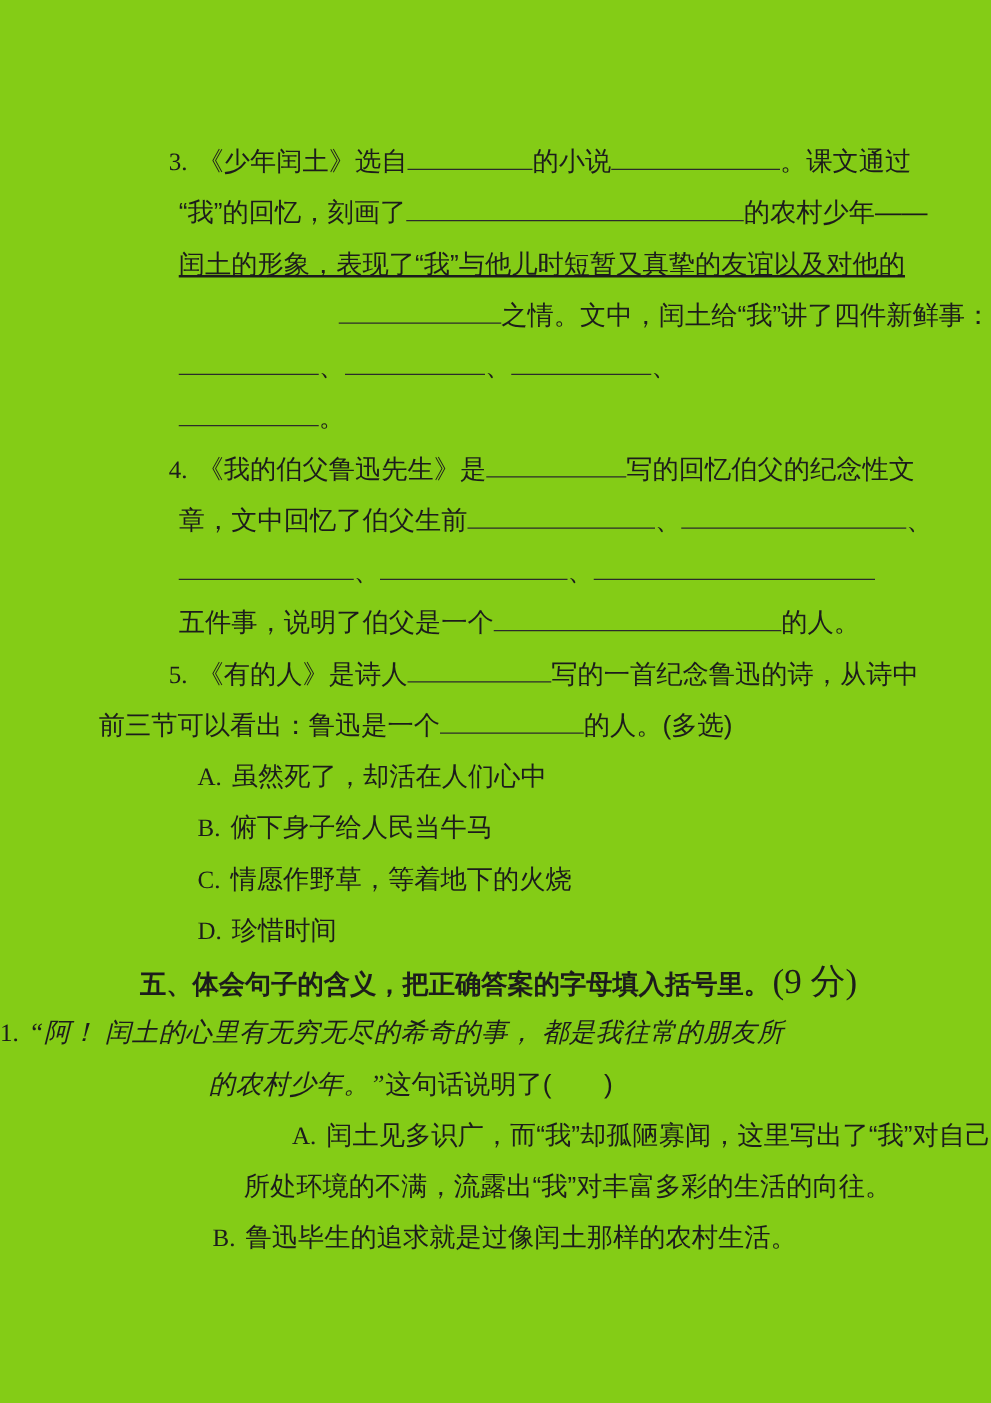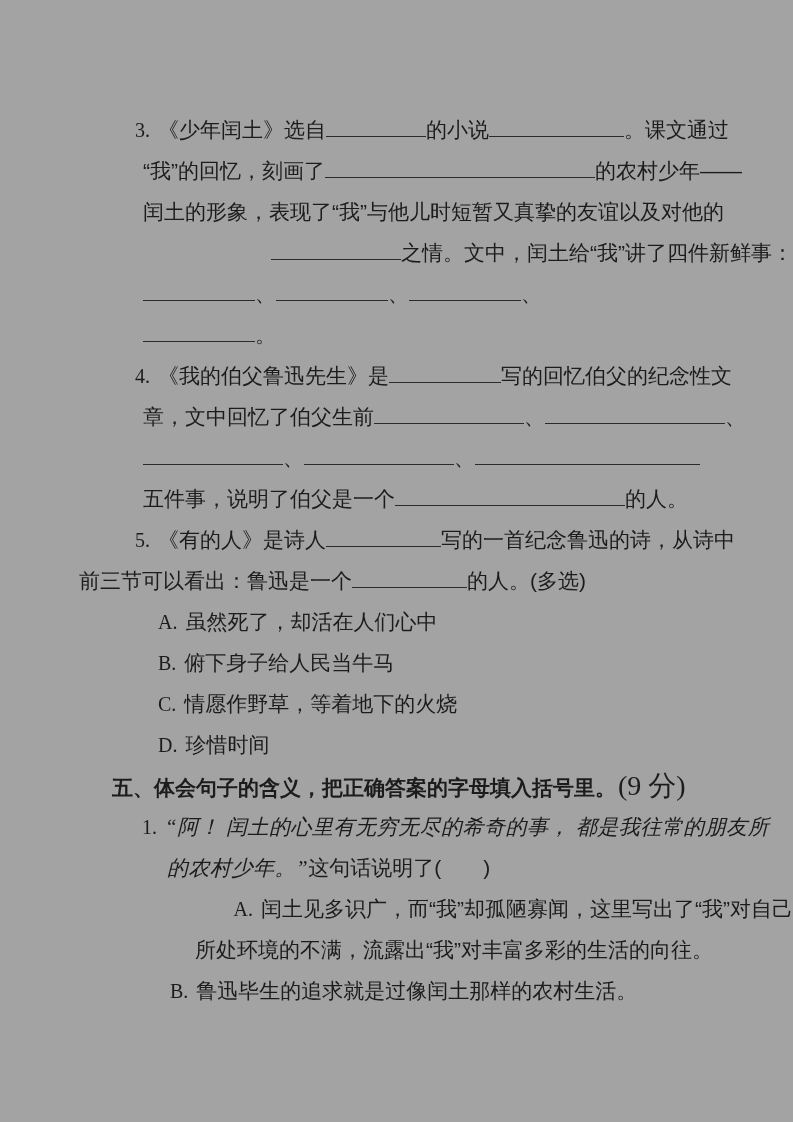--- a/index.html
+++ b/index.html
@@ -4,21 +4,21 @@
 <style>
   html, body {
     margin: 0;
     padding: 0;
     background: #ffffff;
   }
   .page {
     position: relative;
     width: 793px;
     height: 1122px;
-    background: #a3a3a3;
+    background: #84cc16;
     overflow: hidden;
     box-sizing: border-box;
     padding-top: 109px;
     font-family: "Liberation Sans", sans-serif;
     font-size: 21px;
     color: #1c1c1c;
   }
   .line {
     height: 41px;
     line-height: 41px;
@@ -50,34 +50,34 @@
     vertical-align: baseline;
   }
 </style>
 </head>
 <body>
 
 <div class="page" style="color: rgb(28, 28, 28);">
   <div>
       <div class="line" style="margin-left: 135px;"><span class="marker">3.</span><span class="text">《少年闰土》选自</span><span class="blank" style="width: 100px; border-bottom-color: rgb(43, 43, 43);"></span><span class="text">的小说</span><span class="blank" style="width: 135px; border-bottom-color: rgb(43, 43, 43);"></span><span class="text">。课文通过</span></div>
       <div class="line" style="margin-left: 143px;"><span class="text">“我”的回忆，刻画了</span><span class="blank" style="width: 270px; border-bottom-color: rgb(43, 43, 43);"></span><span class="text">的农村少年——</span></div>
-      <div class="line" style="margin-left: 143px;"><span class="text">闰土的形象，表现了“我”与他儿时短暂又真挚的友谊以及对他的</span></div>
+      <div class="line" style="margin-left: 143px; text-decoration: underline;"><span class="text">闰土的形象，表现了“我”与他儿时短暂又真挚的友谊以及对他的</span></div>
       <div class="line" style="margin-left: 143px; text-align: right;"><span class="blank" style="width: 130px; border-bottom-color: rgb(43, 43, 43);"></span><span class="text">之情。文中，闰土给“我”讲了四件新鲜事：</span></div>
       <div class="line" style="margin-left: 143px;"><span class="blank" style="width: 112px; border-bottom-color: rgb(43, 43, 43);"></span><span class="text">、</span><span class="blank" style="width: 112px; border-bottom-color: rgb(43, 43, 43);"></span><span class="text">、</span><span class="blank" style="width: 112px; border-bottom-color: rgb(43, 43, 43);"></span><span class="text">、</span></div>
       <div class="line" style="margin-left: 143px;"><span class="blank" style="width: 112px; border-bottom-color: rgb(43, 43, 43);"></span><span class="text">。</span></div>
       <div class="line" style="margin-left: 135px;"><span class="marker">4.</span><span class="text">《我的伯父鲁迅先生》是</span><span class="blank" style="width: 112px; border-bottom-color: rgb(43, 43, 43);"></span><span class="text">写的回忆伯父的纪念性文</span></div>
       <div class="line" style="margin-left: 143px;"><span class="text">章，文中回忆了伯父生前</span><span class="blank" style="width: 150px; border-bottom-color: rgb(43, 43, 43);"></span><span class="text">、</span><span class="blank" style="width: 180px; border-bottom-color: rgb(43, 43, 43);"></span><span class="text">、</span></div>
       <div class="line" style="margin-left: 143px;"><span class="blank" style="width: 140px; border-bottom-color: rgb(43, 43, 43);"></span><span class="text">、</span><span class="blank" style="width: 150px; border-bottom-color: rgb(43, 43, 43);"></span><span class="text">、</span><span class="blank" style="width: 225px; border-bottom-color: rgb(43, 43, 43);"></span></div>
       <div class="line" style="margin-left: 143px;"><span class="text">五件事，说明了伯父是一个</span><span class="blank" style="width: 230px; border-bottom-color: rgb(43, 43, 43);"></span><span class="text">的人。</span></div>
       <div class="line" style="margin-left: 135px;"><span class="marker">5.</span><span class="text">《有的人》是诗人</span><span class="blank" style="width: 115px; border-bottom-color: rgb(43, 43, 43);"></span><span class="text">写的一首纪念鲁迅的诗，从诗中</span></div>
       <div class="line" style="margin-left: 79px;"><span class="text">前三节可以看出：鲁迅是一个</span><span class="blank" style="width: 115px; border-bottom-color: rgb(43, 43, 43);"></span><span class="text">的人。(多选)</span></div>
       <div class="line" style="margin-left: 158px;"><span class="marker">A.</span><span class="text">虽然死了，却活在人们心中</span></div>
       <div class="line" style="margin-left: 158px;"><span class="marker">B.</span><span class="text">俯下身子给人民当牛马</span></div>
       <div class="line" style="margin-left: 158px;"><span class="marker">C.</span><span class="text">情愿作野草，等着地下的火烧</span></div>
       <div class="line" style="margin-left: 158px;"><span class="marker">D.</span><span class="text">珍惜时间</span></div>
       <div class="line" style="margin-left: 112px;"><span class="bold">五、体会句子的含义，把正确答案的字母填入括号里。</span><span class="paren">(9 分)</span></div>
-      <div class="line" style="margin-left: 142px;"><span class="marker">1.</span><span class="kai">“阿！ 闰土的心里有无穷无尽的希奇的事， 都是我往常的朋友所</span></div>
+      <div class="line" style=""><span class="marker">1.</span><span class="kai">“阿！ 闰土的心里有无穷无尽的希奇的事， 都是我往常的朋友所</span></div>
       <div class="line" style="margin-left: 167px;"><span class="kai">的农村少年。”</span><span class="text">这句话说明了(　　)</span></div>
       <div class="line" style="margin-left: 118px; text-align: right;"><span class="marker">A.</span><span class="text">闰土见多识广，而“我”却孤陋寡闻，这里写出了“我”对自己</span></div>
       <div class="line" style="margin-left: 195px;"><span class="text">所处环境的不满，流露出“我”对丰富多彩的生活的向往。</span></div>
       <div class="line" style="margin-left: 170px;"><span class="marker">B.</span><span class="text">鲁迅毕生的追求就是过像闰土那样的农村生活。</span></div>
     </div>
 </div>
 
 </body></html>

